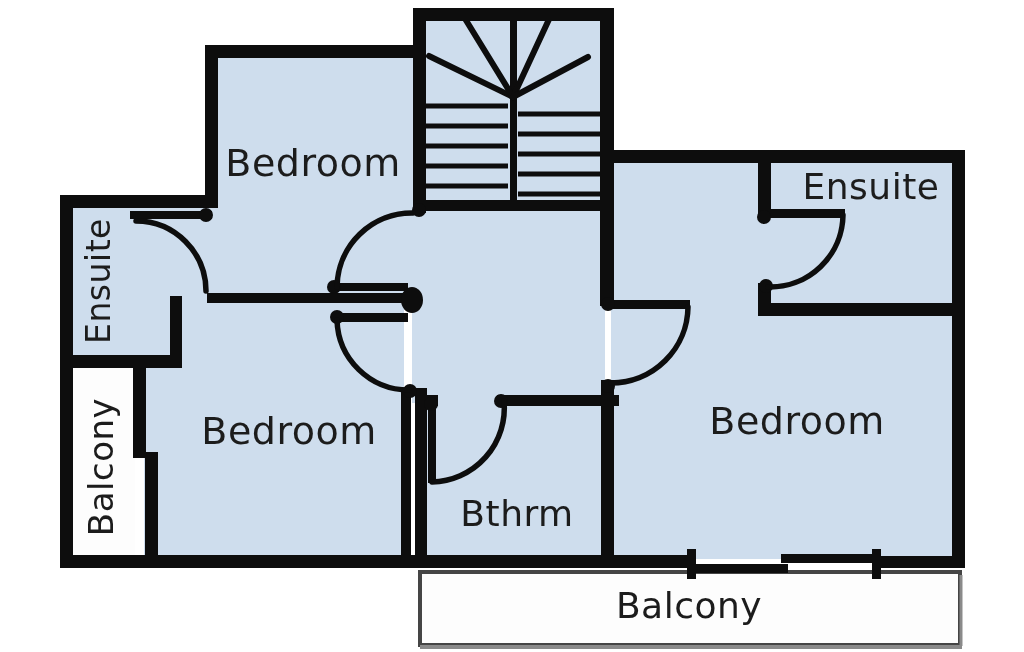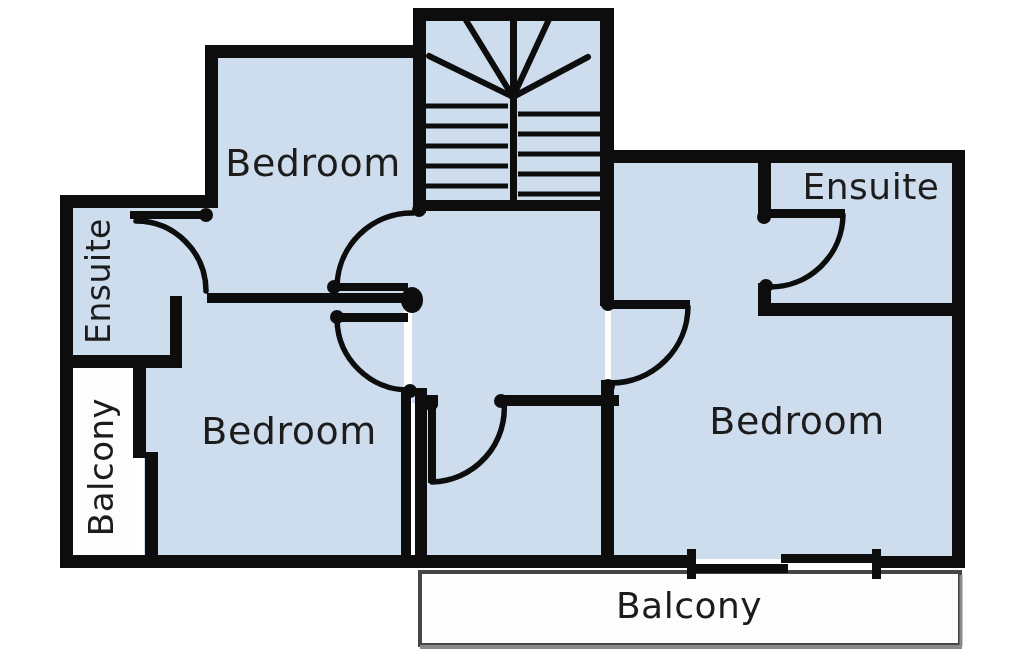--- a/index.html
+++ b/index.html
@@ -139,20 +139,21 @@
 </svg>
 
   <div class="lbl f38" style="left:313px;top:163px;">Bedroom</div>
 
   <div class="lbl f38" style="left:289px;top:431px;">Bedroom</div>
 
   <div class="lbl f38" style="left:797px;top:421px;">Bedroom</div>
 
   <div class="lbl f36" style="left:871px;top:187px;">Ensuite</div>
 
+  <div class="lbl f36" style="left:517px;top:514px;">Bthrm</div>
 
   <div class="lbl f36" style="left:689px;top:606px;">Balcony</div>
 
   <div class="lbl vert f33" style="left:98px;top:281px;">Ensuite</div>
 
   <div class="lbl vert f34" style="left:101px;top:467px;">Balcony</div>
 
 </div>
 
 </body></html>

